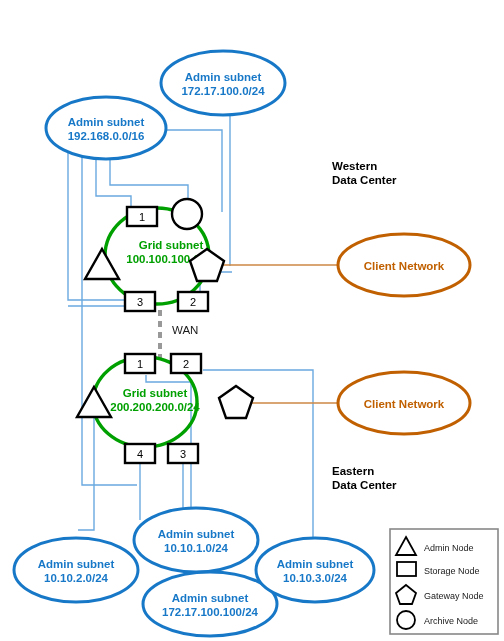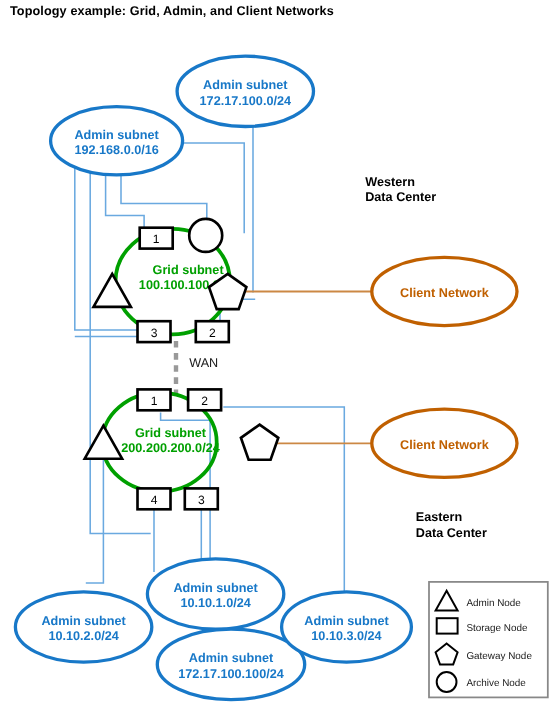--- a/index.html
+++ b/index.html
@@ -11,28 +11,27 @@
        color:#000;letter-spacing:0.1px;white-space:nowrap;}
   .dc-label{position:absolute;font-size:11.5px;font-weight:bold;color:#000;
        text-align:left;line-height:14px;white-space:nowrap;}
   .legend-label{font-size:9px;fill:#1a1a1a;}
 </style>
 </head>
 <body>
 
 <div id="stage">
 
-  <div class="title-text">Topology example: Grid, Admin, and Client Networks</div>
 
   <div class="dc-label" style="left:332px;top:159px;">
     <div>Western</div>
     <div>Data Center</div>
   </div>
 
-  <div class="dc-label" style="left:332px;top:464px;margin-left:46px;">
+  <div class="dc-label" style="left:332px;top:464px;">
     <div>Eastern</div>
     <div>Data Center</div>
   </div>
 
   <svg id="diagram" viewBox="0 0 504 641">
 
     <g id="admin-links" fill="none" stroke="#6aa9e0" stroke-width="1.4">
 
       <path d="M68,152 L68,300 L128,300"></path>
       <path d="M82,152 L82,485 L137,485"></path>

